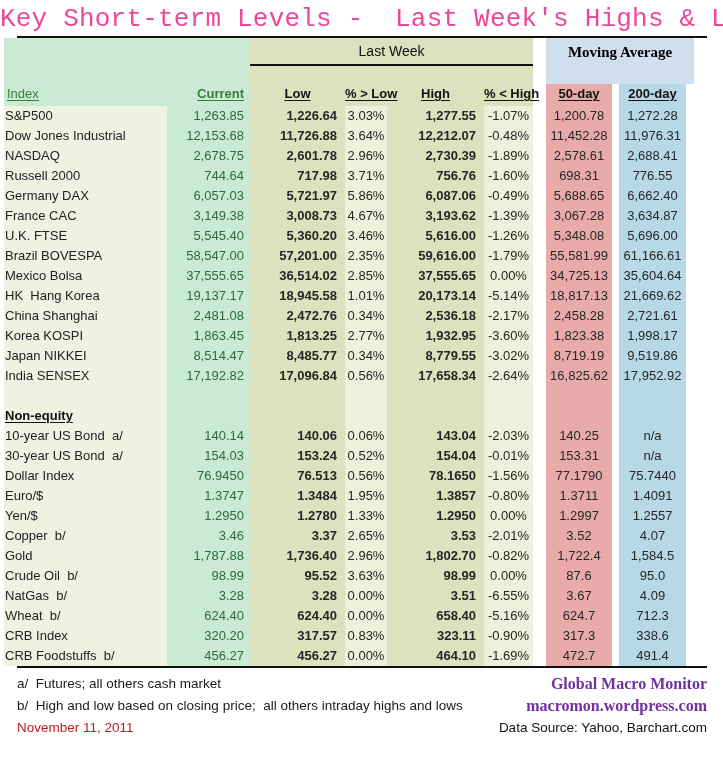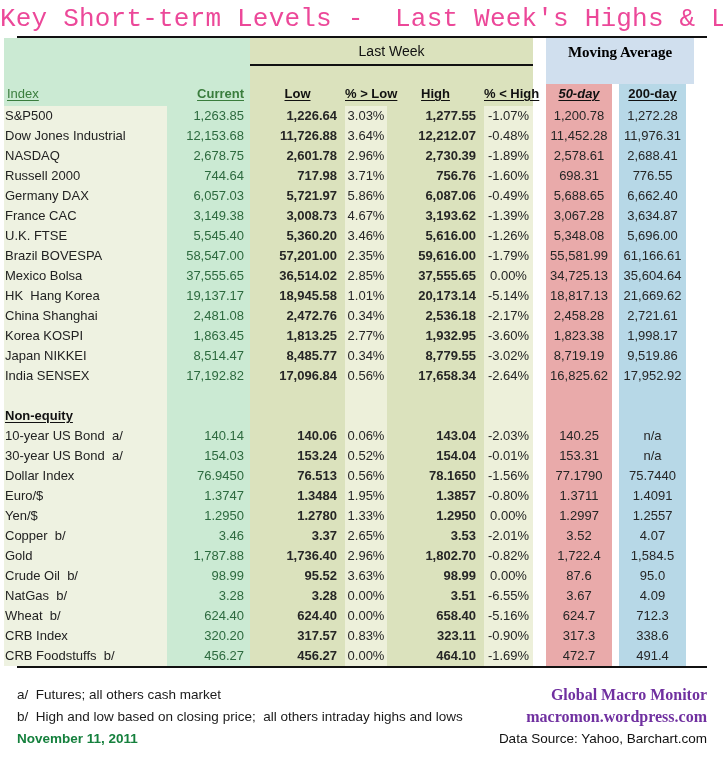--- a/index.html
+++ b/index.html
@@ -38,34 +38,34 @@
   td.g-ma {
     border-left:13px solid #fff; text-align:center;
     font-family:"Liberation Serif", serif; font-weight:bold; font-size:15px; color:#000;
   }
   
   tr.heads th { height:21px; vertical-align:bottom; padding-bottom:2px; }
   .u { text-decoration:underline; text-underline-offset:2px; }
   th.h-idx { text-align:left; padding-left:3px; color:var(--green); font-weight:normal; }
   th.h-cur { text-align:right; padding-right:6px; color:var(--green); font-weight:bold; }
   th.h-mid { text-align:center; font-weight:bold; color:#111; white-space:nowrap; }
-  th.h-m50 { border-left:13px solid #fff;font-style:italic; }
+  th.h-m50 { border-left:13px solid #fff; }
   th.h-m200 { border-left:7px solid #fff; border-right:8px solid #fff; }
   
   td.c-idx  { text-align:left; padding-left:1px; white-space:pre; color:#222; }
   td.c-cur  { text-align:right; padding-right:6px; color:var(--green2); }
   td.c-low, td.c-high { text-align:right; padding-right:8px;font-weight:bold; }
   td.c-pal, td.c-pah  { text-align:center; white-space:nowrap; }
   td.c-m50  { text-align:center; border-left:13px solid #fff; }
   td.c-m200 { text-align:center; border-left:7px solid #fff; border-right:8px solid #fff; }
   .seclabel { font-weight:bold; text-decoration:underline; text-underline-offset:2px; color:#111; }
   
-  .footer { margin:16px 17px 0 17px; width:690px; display:flex; justify-content:space-between;align-items:center; }
+  .footer { margin:5px 17px 0 17px; width:690px; display:flex; justify-content:space-between;align-items:center; }
   .fleft div  { font-size:13.5px; line-height:22px; white-space:pre; color:#1a1a1a; }
-  .fleft .fdate { font-weight:bold; color:#15803d; }
+  .fleft .fdate { font-weight:normal; color:#b91c1c; }
   .fright { text-align:right; }
   .fright .fcredit {
     font-family:"Liberation Serif", serif; font-weight:bold;
     color:var(--purple); font-size:16px; line-height:22px;
   }
   .fright .fsource { font-weight:normal; font-size:13.5px; line-height:22px; color:#111; }
 </style>
 </head>
 <body>
 

